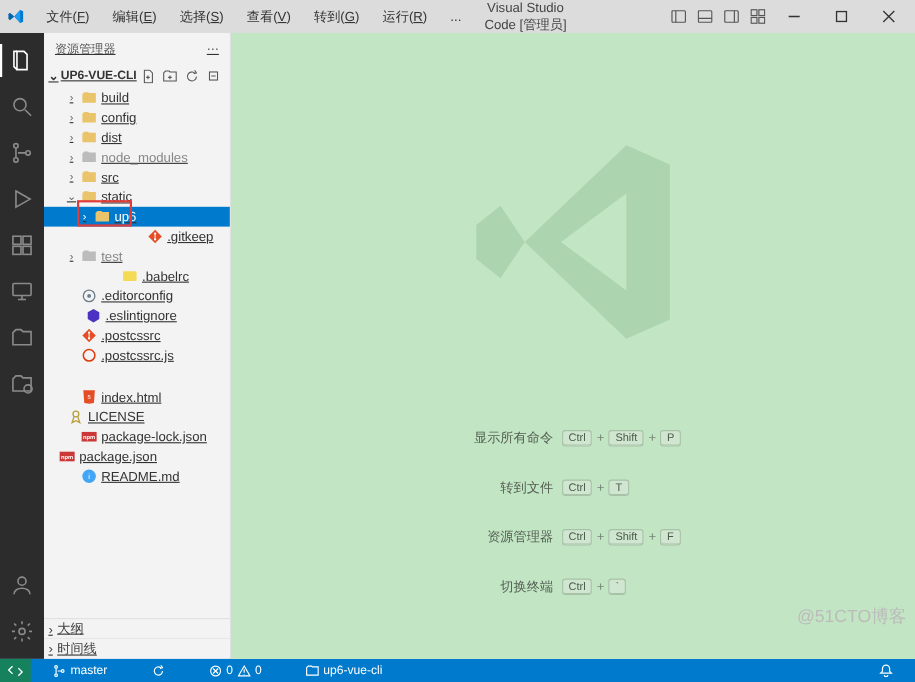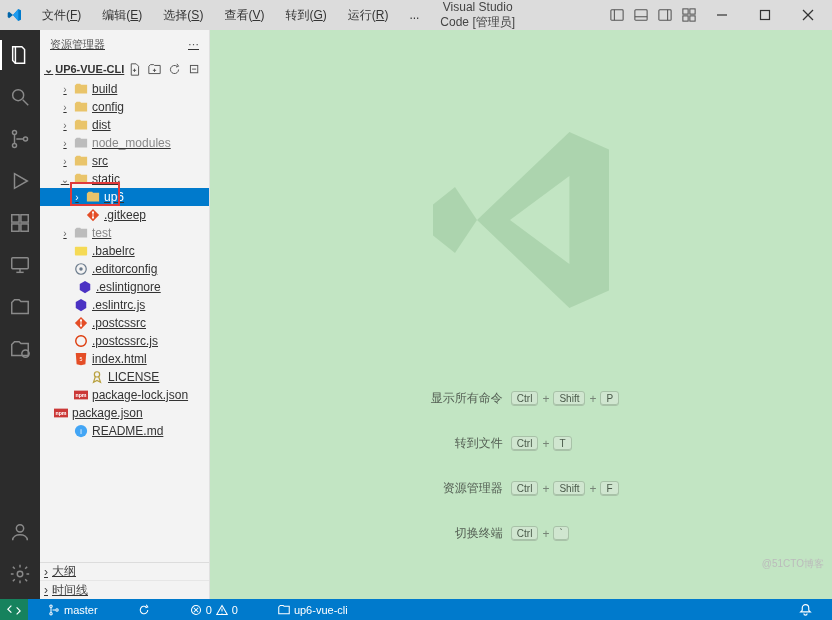--- a/index.html
+++ b/index.html
@@ -42,30 +42,30 @@
 
 .bottom-panels { border-top: 1px solid #dcdcdc; }
 .panel-row { height: 18px; display:flex; align-items:center; gap:4px; padding:0 4px; font-size:12px; color:#444; background:#f3f3f3; border-bottom:1px solid #e6e6e6; cursor:pointer;}
 .panel-row:last-child { border-bottom:none;}
 
 .editor { flex: 1; background: #c2e5c3; display: flex; flex-direction: column; align-items: center; justify-content: center; position: relative; }
 .logo-bg { width: 220px; height: 220px; opacity: 0.18; position: absolute; top: 80px; }
 .shortcuts { position: absolute; top: 360px; display: flex; flex-direction: column; gap: 28px; font-size: 12px; color: #556055; }
 .shortcut-line { display: flex; align-items: center; gap: 8px; }
 .shortcut-line .lbl { min-width: 80px; text-align: right; }
-.shortcut-line .keys { display: flex; gap: 4px; align-items: center;}
+.shortcut-line .keys { display: flex; gap: 4px; }
 .key { background: #d0e6d0; border: 1px solid #a8c2a8; border-radius: 3px; padding: 1px 5px; font-size: 10px; color: #4a5a4a; box-shadow: inset 0 -1px 0 #a8c2a8;}
 .plus { color: #778577; }
 
 .status-bar { height: 21px; background: #007acc; display: flex; align-items: center; color: #fff; font-size: 11px; }
 .status-bar .remote { background: #16825d; height: 100%; width: 28px; display:flex; align-items:center; justify-content:center;}
 .status-bar .sitem { padding: 0 20px; display:flex; align-items:center; gap:4px; height:100%; cursor:pointer;}
 .status-bar .right { margin-left: auto; display:flex;}
 
-.watermark { position:absolute; right:8px; bottom:28px; color:#bbb; font-size:10px;}
+.watermark { position:absolute; right:8px; bottom:28px; color:#bbb; font-size:16px;}
 
 svg { display:block; }
 </style>
 </head>
 <body>
 
 <div class="title-bar">
   <span class="logo">
     <svg width="16" height="16" viewBox="0 0 24 24">
         <path fill="#0065A9" d="M3 17L1 15V9l2-2 6 5-6 5z"></path>
@@ -292,42 +292,42 @@
         <div class="tree-row selected" style="padding-left: 32px;">
           <span class="chevron">›</span>
           <span class="file-icon">
             <svg width="14" height="14" viewBox="0 0 16 16">
               <path fill="#e9c46a" d="M1 4l2-2h4l1 1h7v10H1z"></path>
             </svg>
           </span>
           <span class="label">up6</span>
         </div>
         <div class="highlight-box" style="left: 30px; top: 102px; width: 50px; height: 24px;"></div>
-        <div class="tree-row" style="padding-left: 32px;">
+        <div class="tree-row" style="padding-left: 32px; margin-left: 48px;">
           <span class="chevron"></span>
           <span class="file-icon">
             <svg width="14" height="14" viewBox="0 0 16 16">
               <path fill="#e44d26" d="M8 1l7 7-7 7-7-7z"></path>
               <circle cx="8" cy="5" r="1.2" fill="#fff"></circle>
               <circle cx="8" cy="11" r="1.2" fill="#fff"></circle>
               <line x1="8" y1="5" x2="8" y2="11" stroke="#fff"></line>
             </svg>
           </span>
           <span class="label">.gitkeep</span>
         </div>
         <div class="tree-row dim" style="padding-left: 20px;">
           <span class="chevron">›</span>
           <span class="file-icon">
             <svg width="14" height="14" viewBox="0 0 16 16">
               <path fill="#bcbcbc" d="M1 4l2-2h4l1 1h7v10H1z"></path>
             </svg>
           </span>
           <span class="label">test</span>
         </div>
-        <div class="tree-row" style="padding-left: 20px;">
+        <div class="tree-row" style="padding-left: 20px; justify-content: center;">
           <span class="chevron"></span>
           <span class="file-icon">
             <svg width="14" height="14" viewBox="0 0 16 16">
               <rect x="1" y="3" width="14" height="10" rx="1" fill="#f5da55"></rect>
             </svg>
           </span>
           <span class="label">.babelrc</span>
         </div>
         <div class="tree-row" style="padding-left: 20px; text-align: right;">
           <span class="chevron"></span>
@@ -340,29 +340,20 @@
           <span class="label">.editorconfig</span>
         </div>
         <div class="tree-row" style="padding-left: 24px;">
           <span class="chevron"></span>
           <span class="file-icon">
             <svg width="14" height="14" viewBox="0 0 16 16">
               <polygon points="8,1 14,4.5 14,11.5 8,15 2,11.5 2,4.5" fill="#4b32c3"></polygon>
             </svg>
           </span>
           <span class="label">.eslintignore</span>
-        </div>
-        <div class="tree-row" style="padding-left: 20px;">
-          <span class="chevron"></span>
-          <span class="file-icon">
-            <svg width="14" height="14" viewBox="0 0 16 16">
-              <polygon points="8,1 14,4.5 14,11.5 8,15 2,11.5 2,4.5" fill="#4b32c3"></polygon>
-            </svg>
-          </span>
-          <span class="label">.eslintrc.js</span>
         </div>
         <div class="tree-row" style="padding-left: 20px;">
           <span class="chevron"></span>
           <span class="file-icon">
             <svg width="14" height="14" viewBox="0 0 16 16">
               <path fill="#e44d26" d="M8 1l7 7-7 7-7-7z"></path>
               <circle cx="8" cy="5" r="1.2" fill="#fff"></circle>
               <circle cx="8" cy="11" r="1.2" fill="#fff"></circle>
               <line x1="8" y1="5" x2="8" y2="11" stroke="#fff"></line>
             </svg>
@@ -371,31 +362,31 @@
         </div>
         <div class="tree-row" style="padding-left: 20px;">
           <span class="chevron"></span>
           <span class="file-icon">
             <svg width="14" height="14" viewBox="0 0 16 16">
               <circle cx="8" cy="8" r="6" fill="none" stroke="#dd3a0a" stroke-width="1.6"></circle>
             </svg>
           </span>
           <span class="label">.postcssrc.js</span>
         </div>
-        <div class="tree-row" style="padding-left: 20px;">
+        <div class="tree-row" style="padding-left: 20px; margin-top: 20px;">
           <span class="chevron"></span>
           <span class="file-icon">
             <svg width="14" height="14" viewBox="0 0 16 16">
               <path fill="#e44d26" d="M2 1h12l-1 13-5 1-5-1z"></path>
               <text x="8" y="10" font-size="6" text-anchor="middle" fill="#fff">5</text>
             </svg>
           </span>
           <span class="label">index.html</span>
         </div>
-        <div class="tree-row" style="padding-left: 36px;">
+        <div class="tree-row" style="padding-left: 8px;">
           <span class="chevron"></span>
           <span class="file-icon">
             <svg width="14" height="14" viewBox="0 0 16 16">
               <circle cx="8" cy="5" r="3" fill="none" stroke="#b8a03e" stroke-width="1.4"></circle>
               <path d="M6 8l-2 6 4-2 4 2-2-6" fill="none" stroke="#b8a03e" stroke-width="1.4"></path>
             </svg>
           </span>
           <span class="label">LICENSE</span>
         </div>
         <div class="tree-row" style="padding-left: 20px;">

